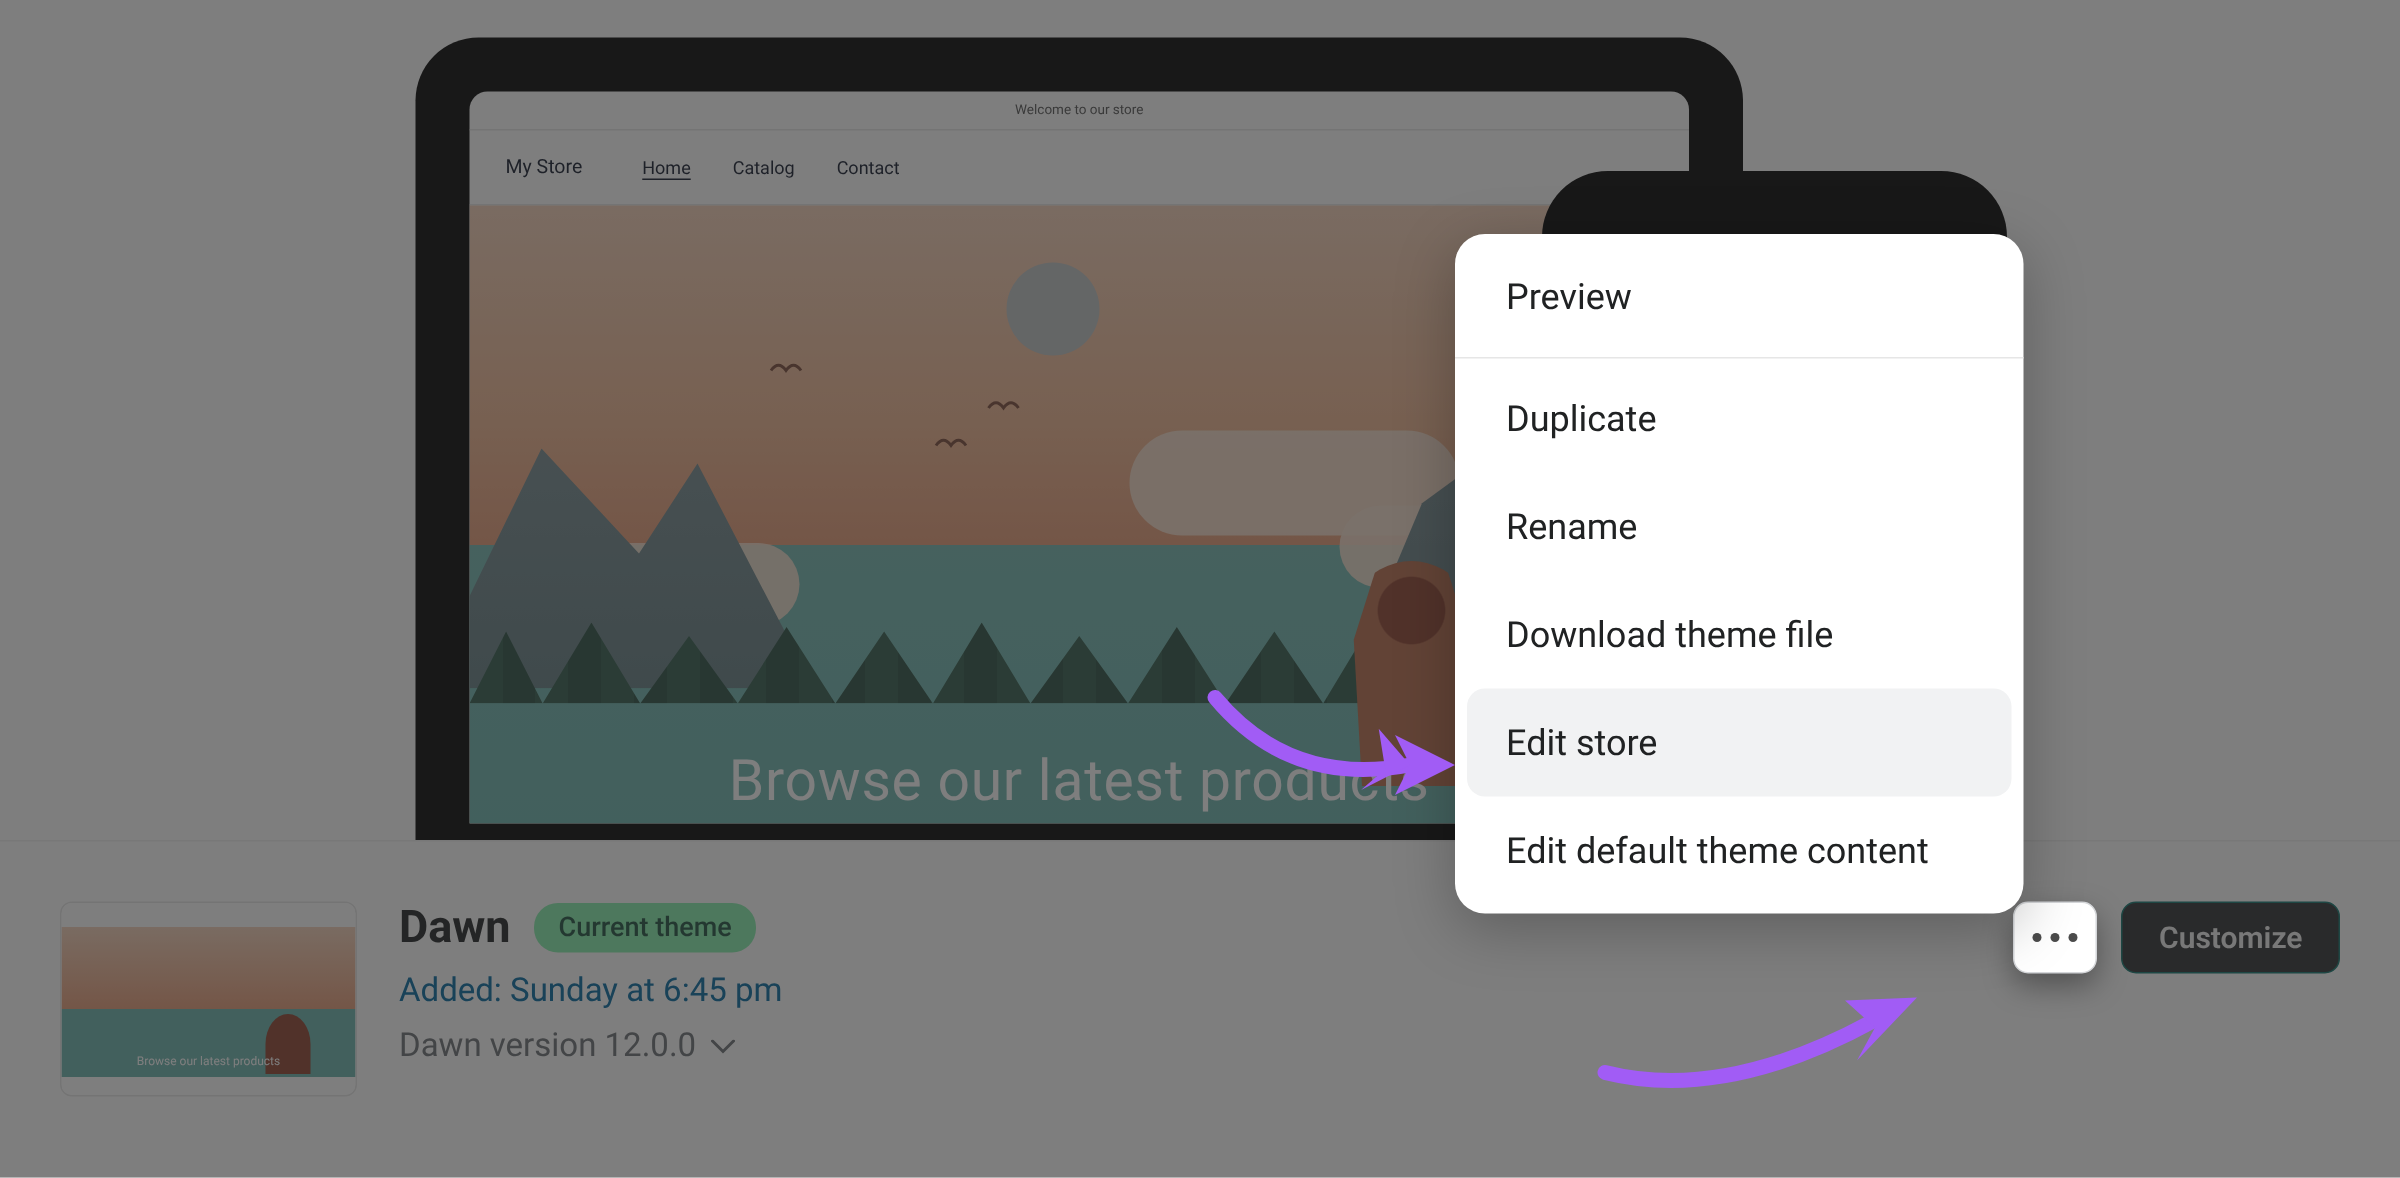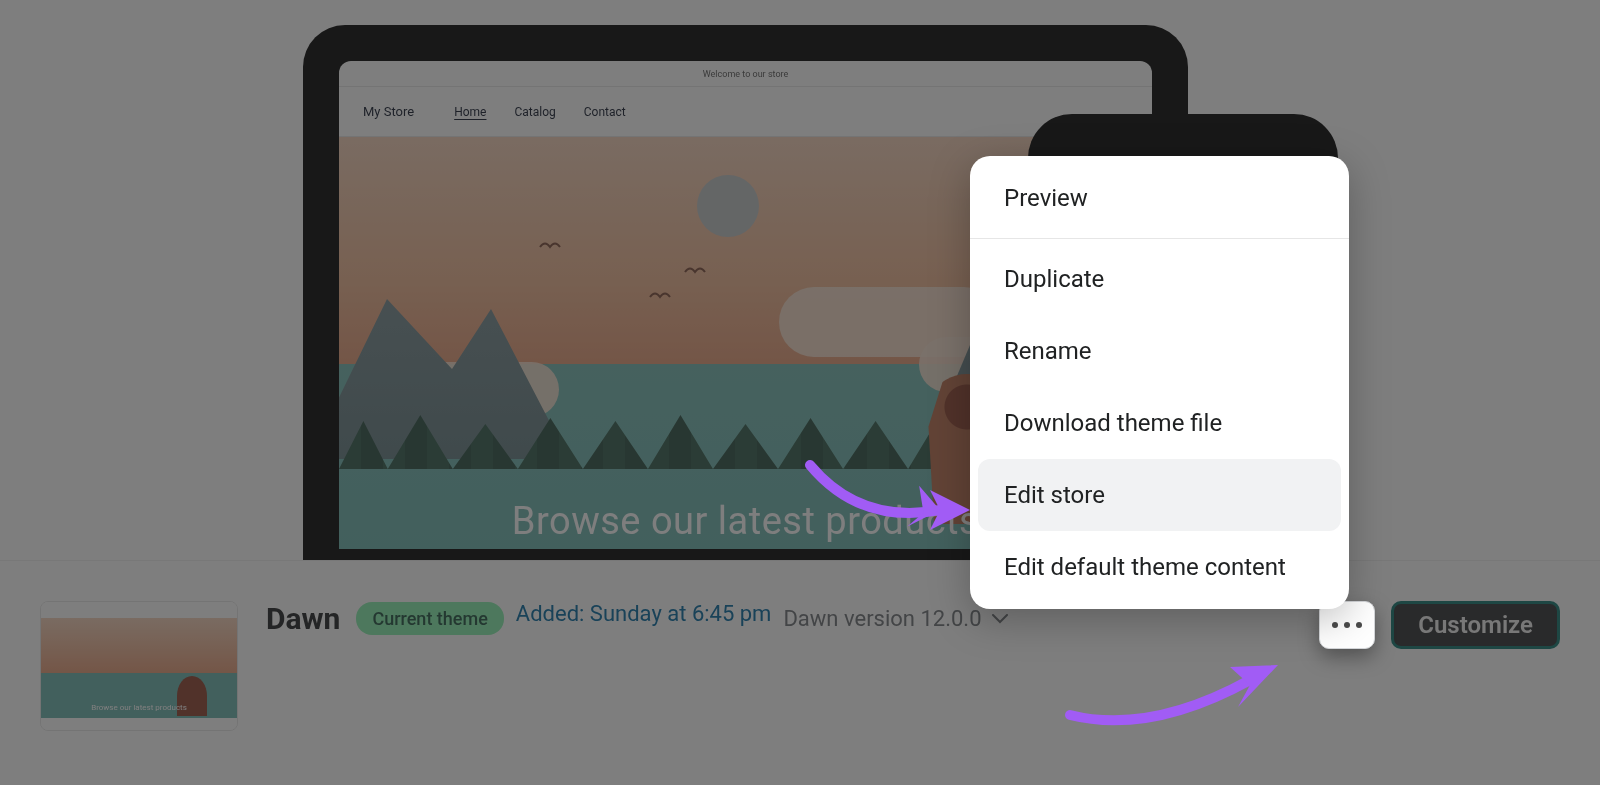--- a/index.html
+++ b/index.html
@@ -13,21 +13,21 @@
   }
 
   
   .preview-area {
     position: absolute; left: 0; right: 0; top: 0; height: 560px;
     background: #fff;
   }
 
   
   .laptop-mock {
-    position: absolute; left: 303px; top: 25px;
+    position: absolute; left: 277px; top: 25px;
     width: 885px; height: 560px;
     background: #000; border-radius: 42px 42px 0 0;
     padding: 36px;
   }
   .laptop-screen {
     width: 100%; height: 100%; background: #fff; border-radius: 12px 12px 0 0;
     overflow: hidden; display: flex; flex-direction: column;
   }
   .laptop-header1 {
     height: 26px; border-bottom: 1px solid #e5e5e5; display: flex; align-items: center; justify-content: center;
@@ -92,43 +92,43 @@
       #fff;
     position: relative;
   }
   .thumb-inner::after {
     content: attr(data-text); position: absolute; left: 0; right: 0; bottom: 18px;
     text-align: center; color: #fff; font-size: 8px;
   }
   .thumb .figure2 { position: absolute; right: 30px; bottom: 14px; width: 30px; height: 40px;
     background: #8e412e; border-radius: 50% 50% 0 0; }
 
-  .theme-meta { flex: 1; display: flex; flex-direction: row; gap: 12px; color: #202223; }
+  .theme-meta { flex: 1; display: flex; flex-direction: column; gap: 12px; color: #202223; }
   .theme-title-row { display: flex; align-items: center; gap: 16px; }
   .theme-title { font-size: 30px; font-weight: 700; }
   .badge {
     background: #86efac; color: #1f5240; padding: 6px 16px; border-radius: 16px;
     font-size: 18px; font-weight: 500;
   }
   .theme-sub { font-size: 22px; color: #0369a1; }
   .theme-ver { font-size: 22px; color: #6d7175; display: inline-flex; align-items: center; gap: 10px; }
   .chev { width: 16px; height: 10px; }
 
   .theme-actions { display: flex; gap: 16px; align-items: center; }
   .more-btn {
     width: 56px; height: 48px; border-radius: 10px; background: #fff;
     border: 1px solid #d4d6d9; display: flex; align-items: center; justify-content: center;
     box-shadow: 0 8px 20px rgba(0,0,0,.35);
     position: relative; z-index: 60;
   }
   .more-btn .dot { width: 6px; height: 6px; border-radius: 50%; background: #4b4b4b; margin: 0 3px; }
   .customize-btn {
     height: 48px; padding: 0 24px; border-radius: 10px;
-    background: #2c2e30; color: #f1f1f1; font-size: 24px; font-weight: 600;
-    display: flex; align-items: center; border: 3px solid #0f766e;
+    background: #2c2e30; color: #f1f1f1; font-size: 20px; font-weight: 600;
+    display: flex; align-items: center; border: 1px solid #0f766e;
   }
 
   
   .popup {
     position: absolute; left: 970px; top: 156px; width: 379px;
     background: #fff; border-radius: 20px; box-shadow: 0 10px 40px rgba(0,0,0,.25);
     z-index: 70; padding: 6px 0 6px 0;
   }
   .popup-item {
     padding: 22px 26px; font-size: 24px; color: #202223; cursor: pointer;

